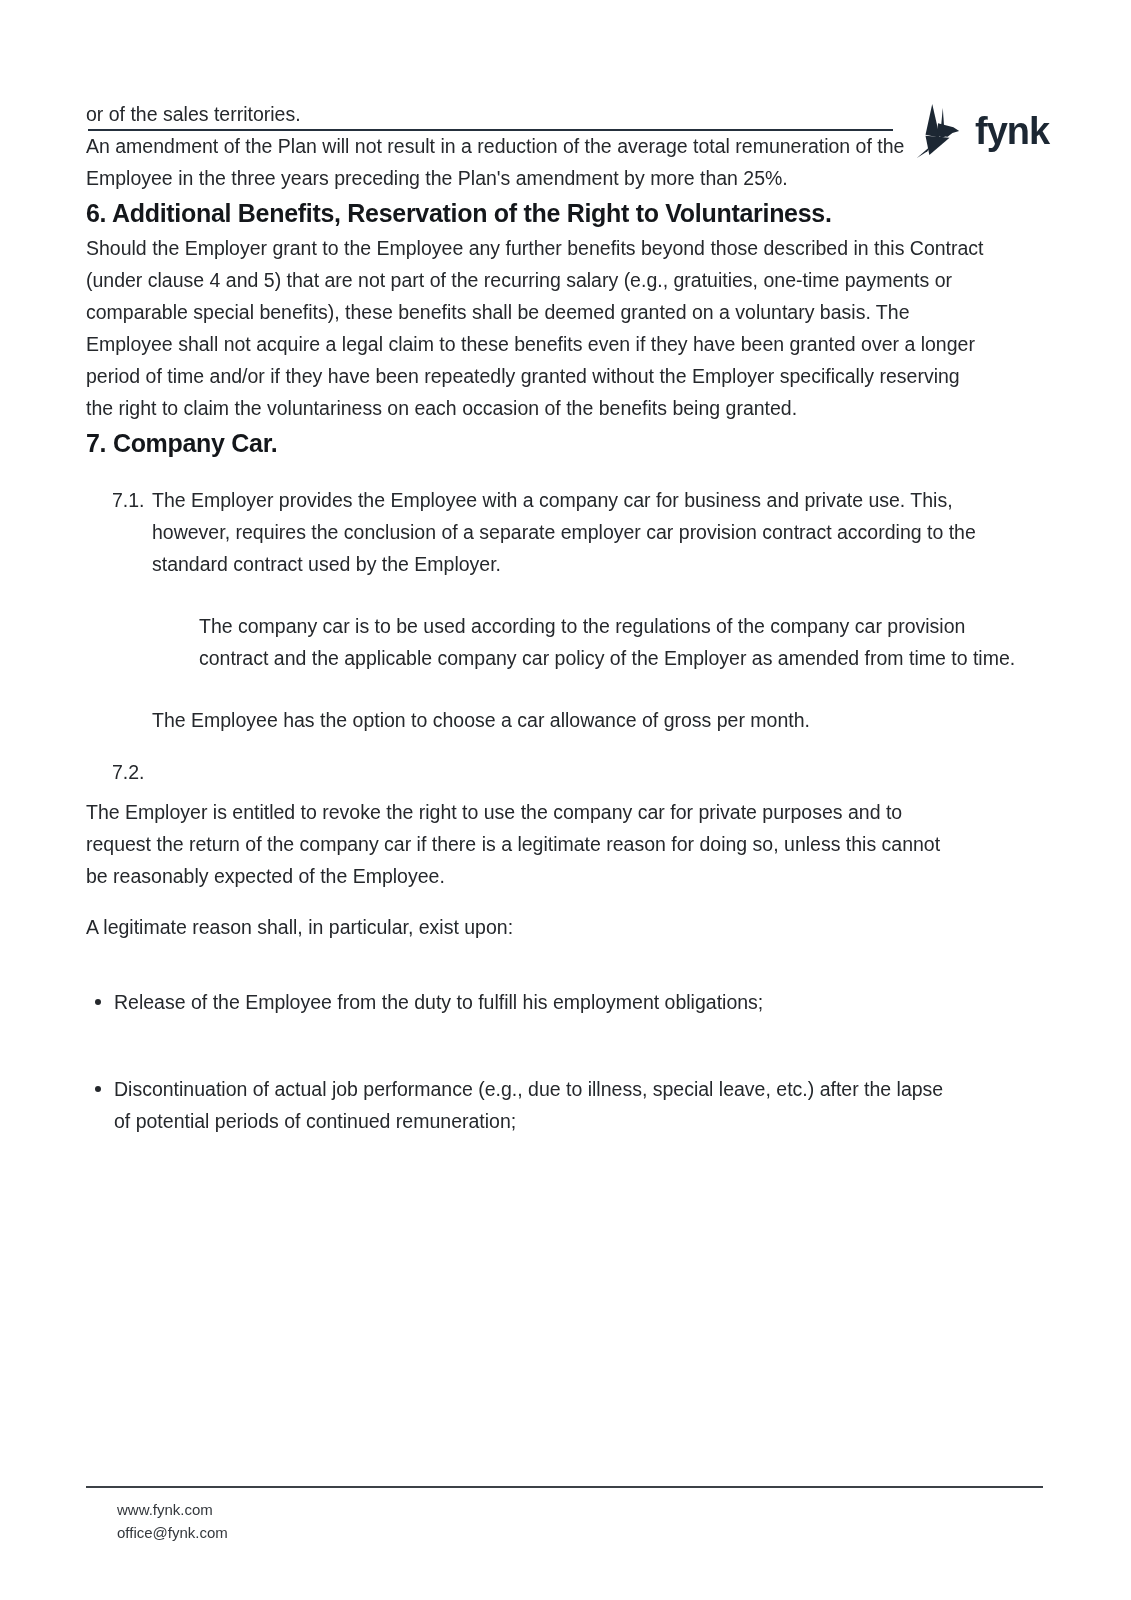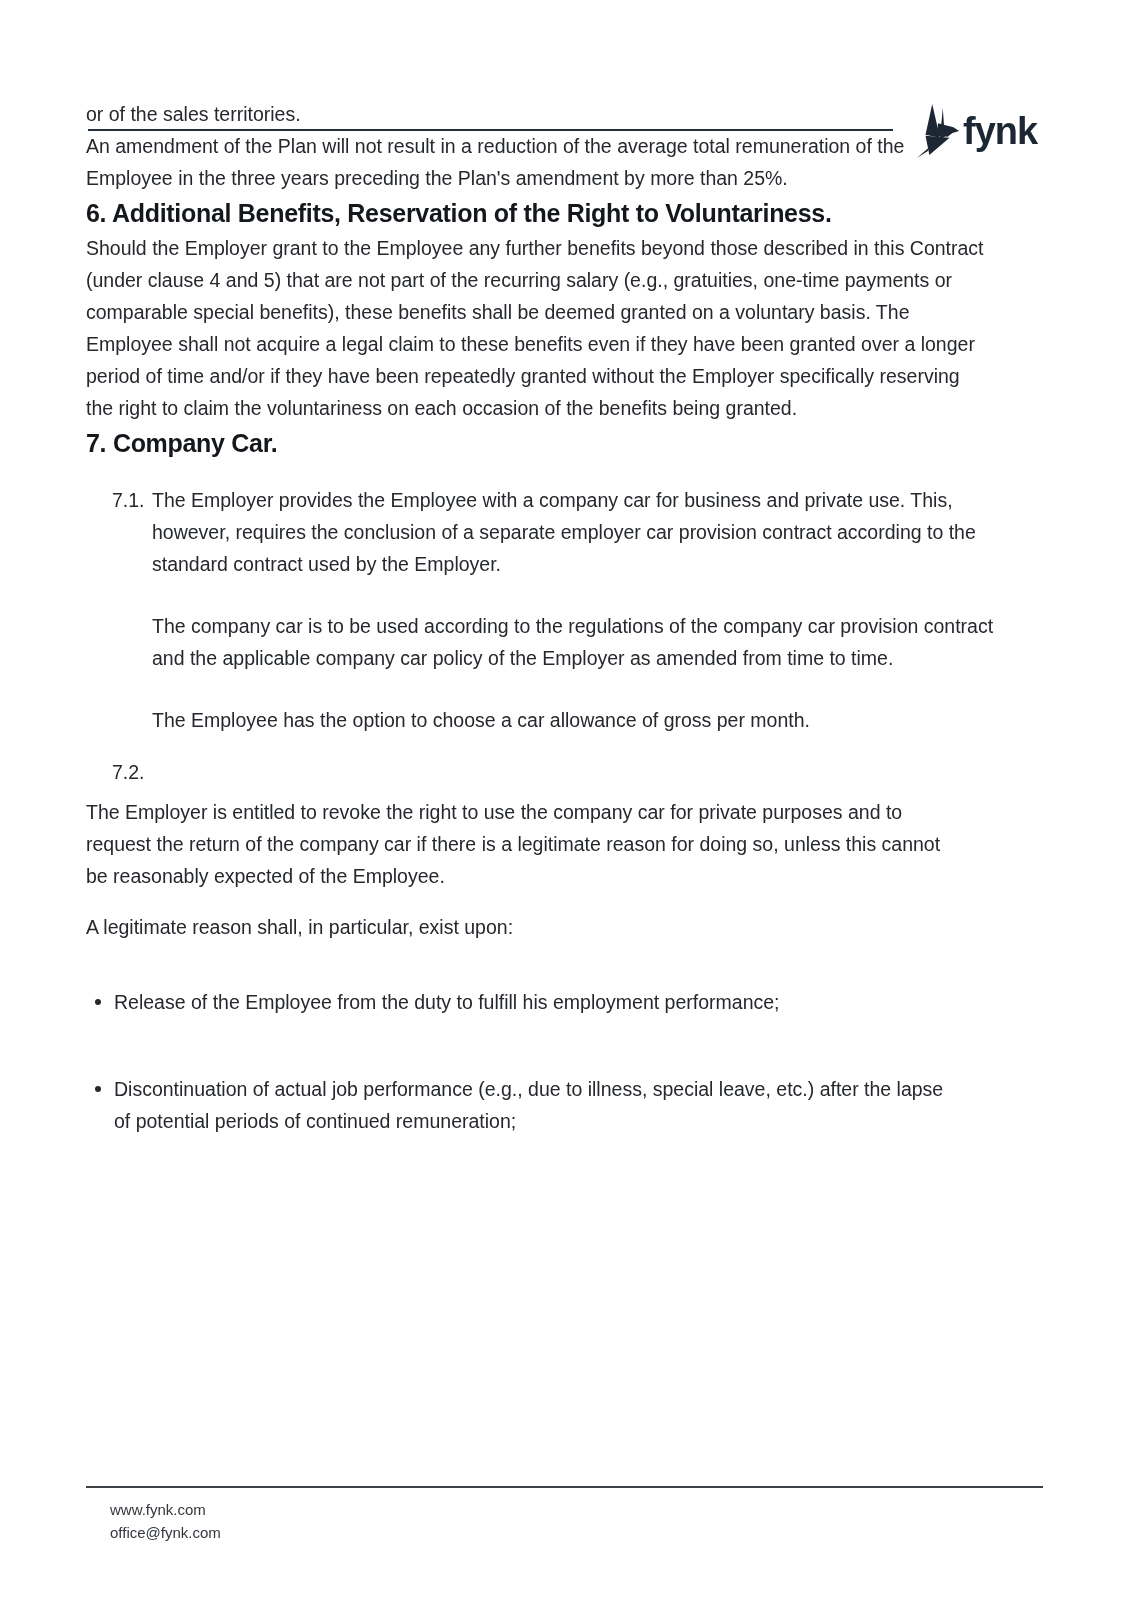--- a/index.html
+++ b/index.html
@@ -20,20 +20,21 @@
     position: absolute;
     top: 129px; left: 88px;
     width: 805px; height: 2px;
     background: #25303d;
   }
   .logo {
     position: absolute;
     top: 104px; left: 913px;
     display: flex;
     align-items: center;
+    gap: 12px;
   }
   .logo svg { display: block; }
   .wordmark {
     font-size: 38px;
     font-weight: 700;
     letter-spacing: -1px;
     color: #1c2733;
     line-height: 52px;
   }
 
@@ -63,21 +64,21 @@
 
   .clause { display: flex; }
   .clause-71 { margin-top: 22px; }
   .clause-72 { margin-top: 20px; flex-direction: column; }
   .clause-num {
     flex: 0 0 40px;
     margin-left: 26px;
     white-space: nowrap;
   }
   .clause-body { flex: 1 1 auto; max-width: 865px; }
-  .clause-body .gap-lg { margin-top: 30px; }
+  .clause-body .gap-lg { margin-top: 30px; margin-left: 47px; }
   .clause-body .gap-sm { margin-top: 30px; }
   .clause-body .gap-md { margin-top: 19px; }
 
   ul.bullets {
     list-style: none;
     margin: 43px 0 0 0;
     padding: 0;
   }
   ul.bullets li {
     position: relative;
@@ -94,21 +95,21 @@
   }
 
   
   .footer {
     position: absolute;
     left: 86px; right: 88px;
     top: 1486px;
   }
   .footer-rule { height: 2px; background: #3c4147; }
   .footer p {
-    margin: 0 0 0 24px;
+    margin: 0 0 0 31px;
     font-size: 15px;
     line-height: 23px;
     color: #33373c;
   }
   .footer p:first-of-type { margin-top: 10px; }
 </style>
 </head>
 <body>
 
 <div class="page">
@@ -150,21 +151,21 @@
     </div>
 
     <div class="clause clause-72">
       <span class="clause-num">7.2.</span>
       <div class="clause-body">
         <p>The Employer is entitled to revoke the right to use the company car for private purposes and to request the return of the company car if there is a legitimate reason for doing so, unless this cannot be reasonably expected of the Employee.</p>
         <p class="gap-md">A legitimate reason shall, in particular, exist upon:</p>
         <ul class="bullets">
           <li>
             <span class="dot"></span>
-            <span>Release of the Employee from the duty to fulfill his employment performance;</span>
+            <span>Release of the Employee from the duty to fulfill his employment obligations;</span>
           </li>
           <li>
             <span class="dot"></span>
             <span>Discontinuation of actual job performance (e.g., due to illness, special leave, etc.) after the lapse of potential periods of continued remuneration;</span>
           </li>
         </ul>
       </div>
     </div>
 
   </main>

